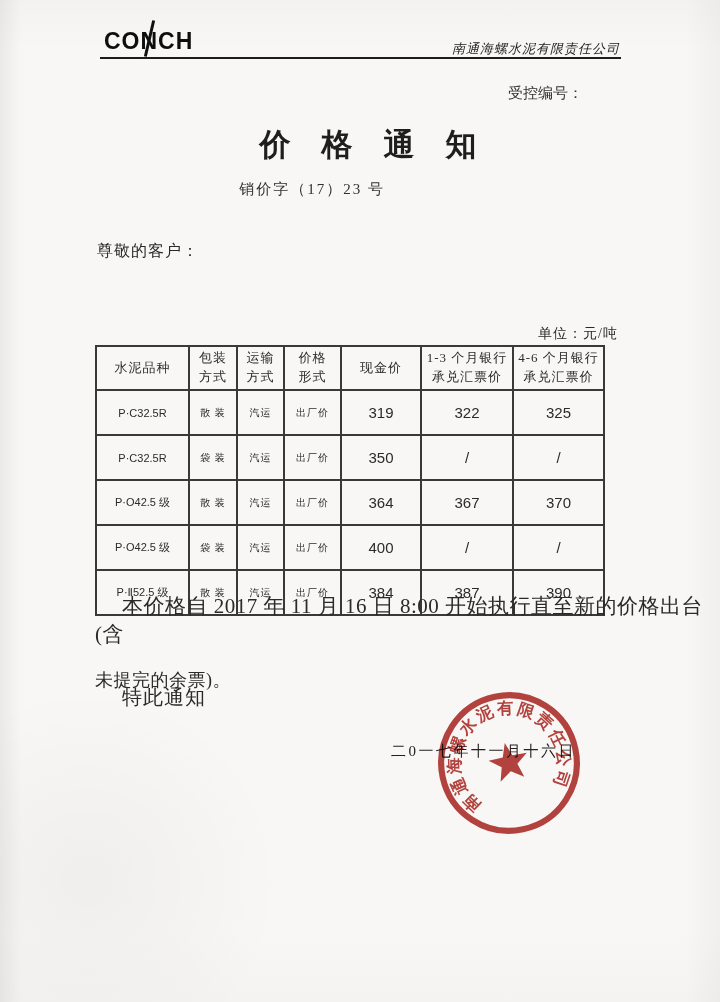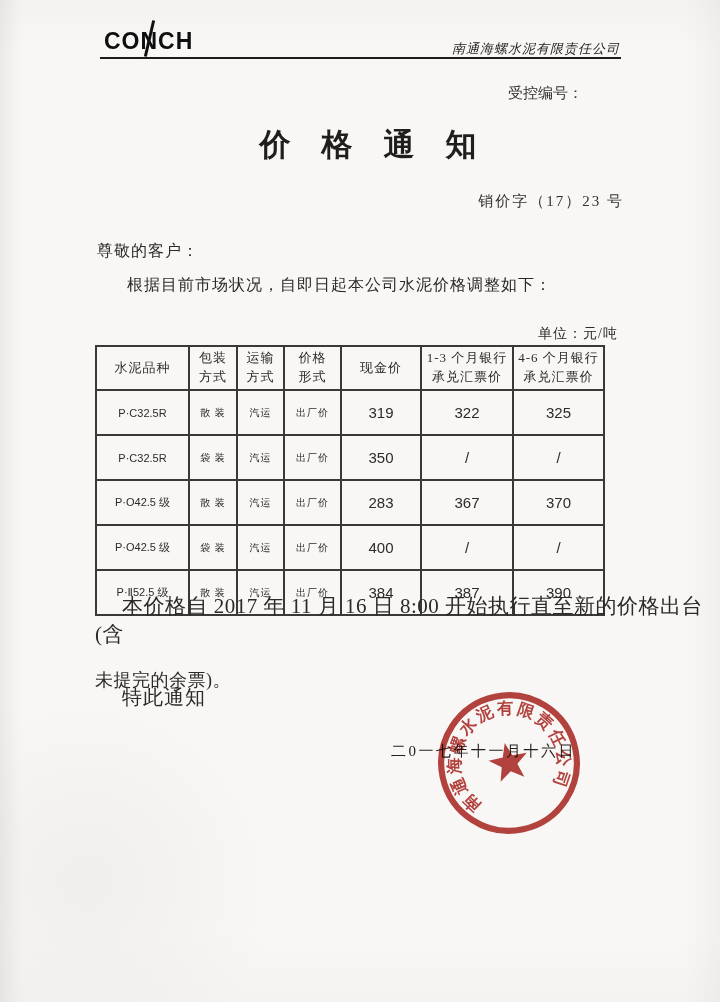--- a/index.html
+++ b/index.html
@@ -33,21 +33,21 @@
   }
   .rule{ left:100px; top:57px; width:521px; height:2px; background:#1d1c1b; }
   .controlled{ right:137px; top:84px; font-size:15px; color:#33322f; }
   
   .title{
     left:8px; top:124px; width:720px; text-align:center;
     font-size:31px; font-weight:bold; letter-spacing:31px; text-indent:31px;
     color:#1f1e1c;
   }
   .doc-no{
-    left:0; top:192px; width:624px; text-align:right;
+    left:0; top:180px; width:624px; text-align:center;
     font-size:15px; letter-spacing:2px; color:#32312e;
   }
   
   .greeting{ left:97px; top:241px; font-size:16px; letter-spacing:1px;text-align:right; }
   .intro{ left:96px; top:275px; font-size:16px; letter-spacing:1px; text-indent:31px; }
   .unit{ right:102px; top:325px; font-size:14px; letter-spacing:1px; }
   
   .price-table{
     left:95px; top:345px;
     border-collapse:collapse; table-layout:fixed;
@@ -90,21 +90,20 @@
   <div class="abs logo">CONCH</div>
   <div class="abs logo-bolt"></div>
   <div class="abs company">南通海螺水泥有限责任公司</div>
   <div class="abs rule"></div>
   <div class="abs controlled">受控编号：</div>
 
   <div class="abs title">价格通知</div>
   <div class="abs doc-no">销价字（17）23 号</div>
 
   <div class="abs greeting">尊敬的客户：</div>
-  <div class="abs intro">根据目前市场状况，自即日起本公司水泥价格调整如下：</div>
   <div class="abs unit">单位：元/吨</div>
 
   <table class="abs price-table">
     <colgroup>
       <col style="width:93px">
         <col style="width:48px">
         <col style="width:47px">
       <col style="width:57px">
         <col style="width:80px">
         <col style="width:92px">
@@ -143,21 +142,21 @@
           <td class="">出厂价</td>
           <td class="num">350</td>
           <td class="num">/</td>
           <td class="num">/</td>
         </tr>
         <tr>
           <td class="variety">P·O42.5 级</td>
           <td class="">散 装</td>
           <td class="">汽运</td>
           <td class="">出厂价</td>
-          <td class="num">283</td>
+          <td class="num">364</td>
           <td class="num">367</td>
           <td class="num">370</td>
         </tr>
         <tr>
           <td class="variety">P·O42.5 级</td>
           <td class="">袋 装</td>
           <td class="">汽运</td>
           <td class="">出厂价</td>
           <td class="num">400</td>
           <td class="num">/</td>

